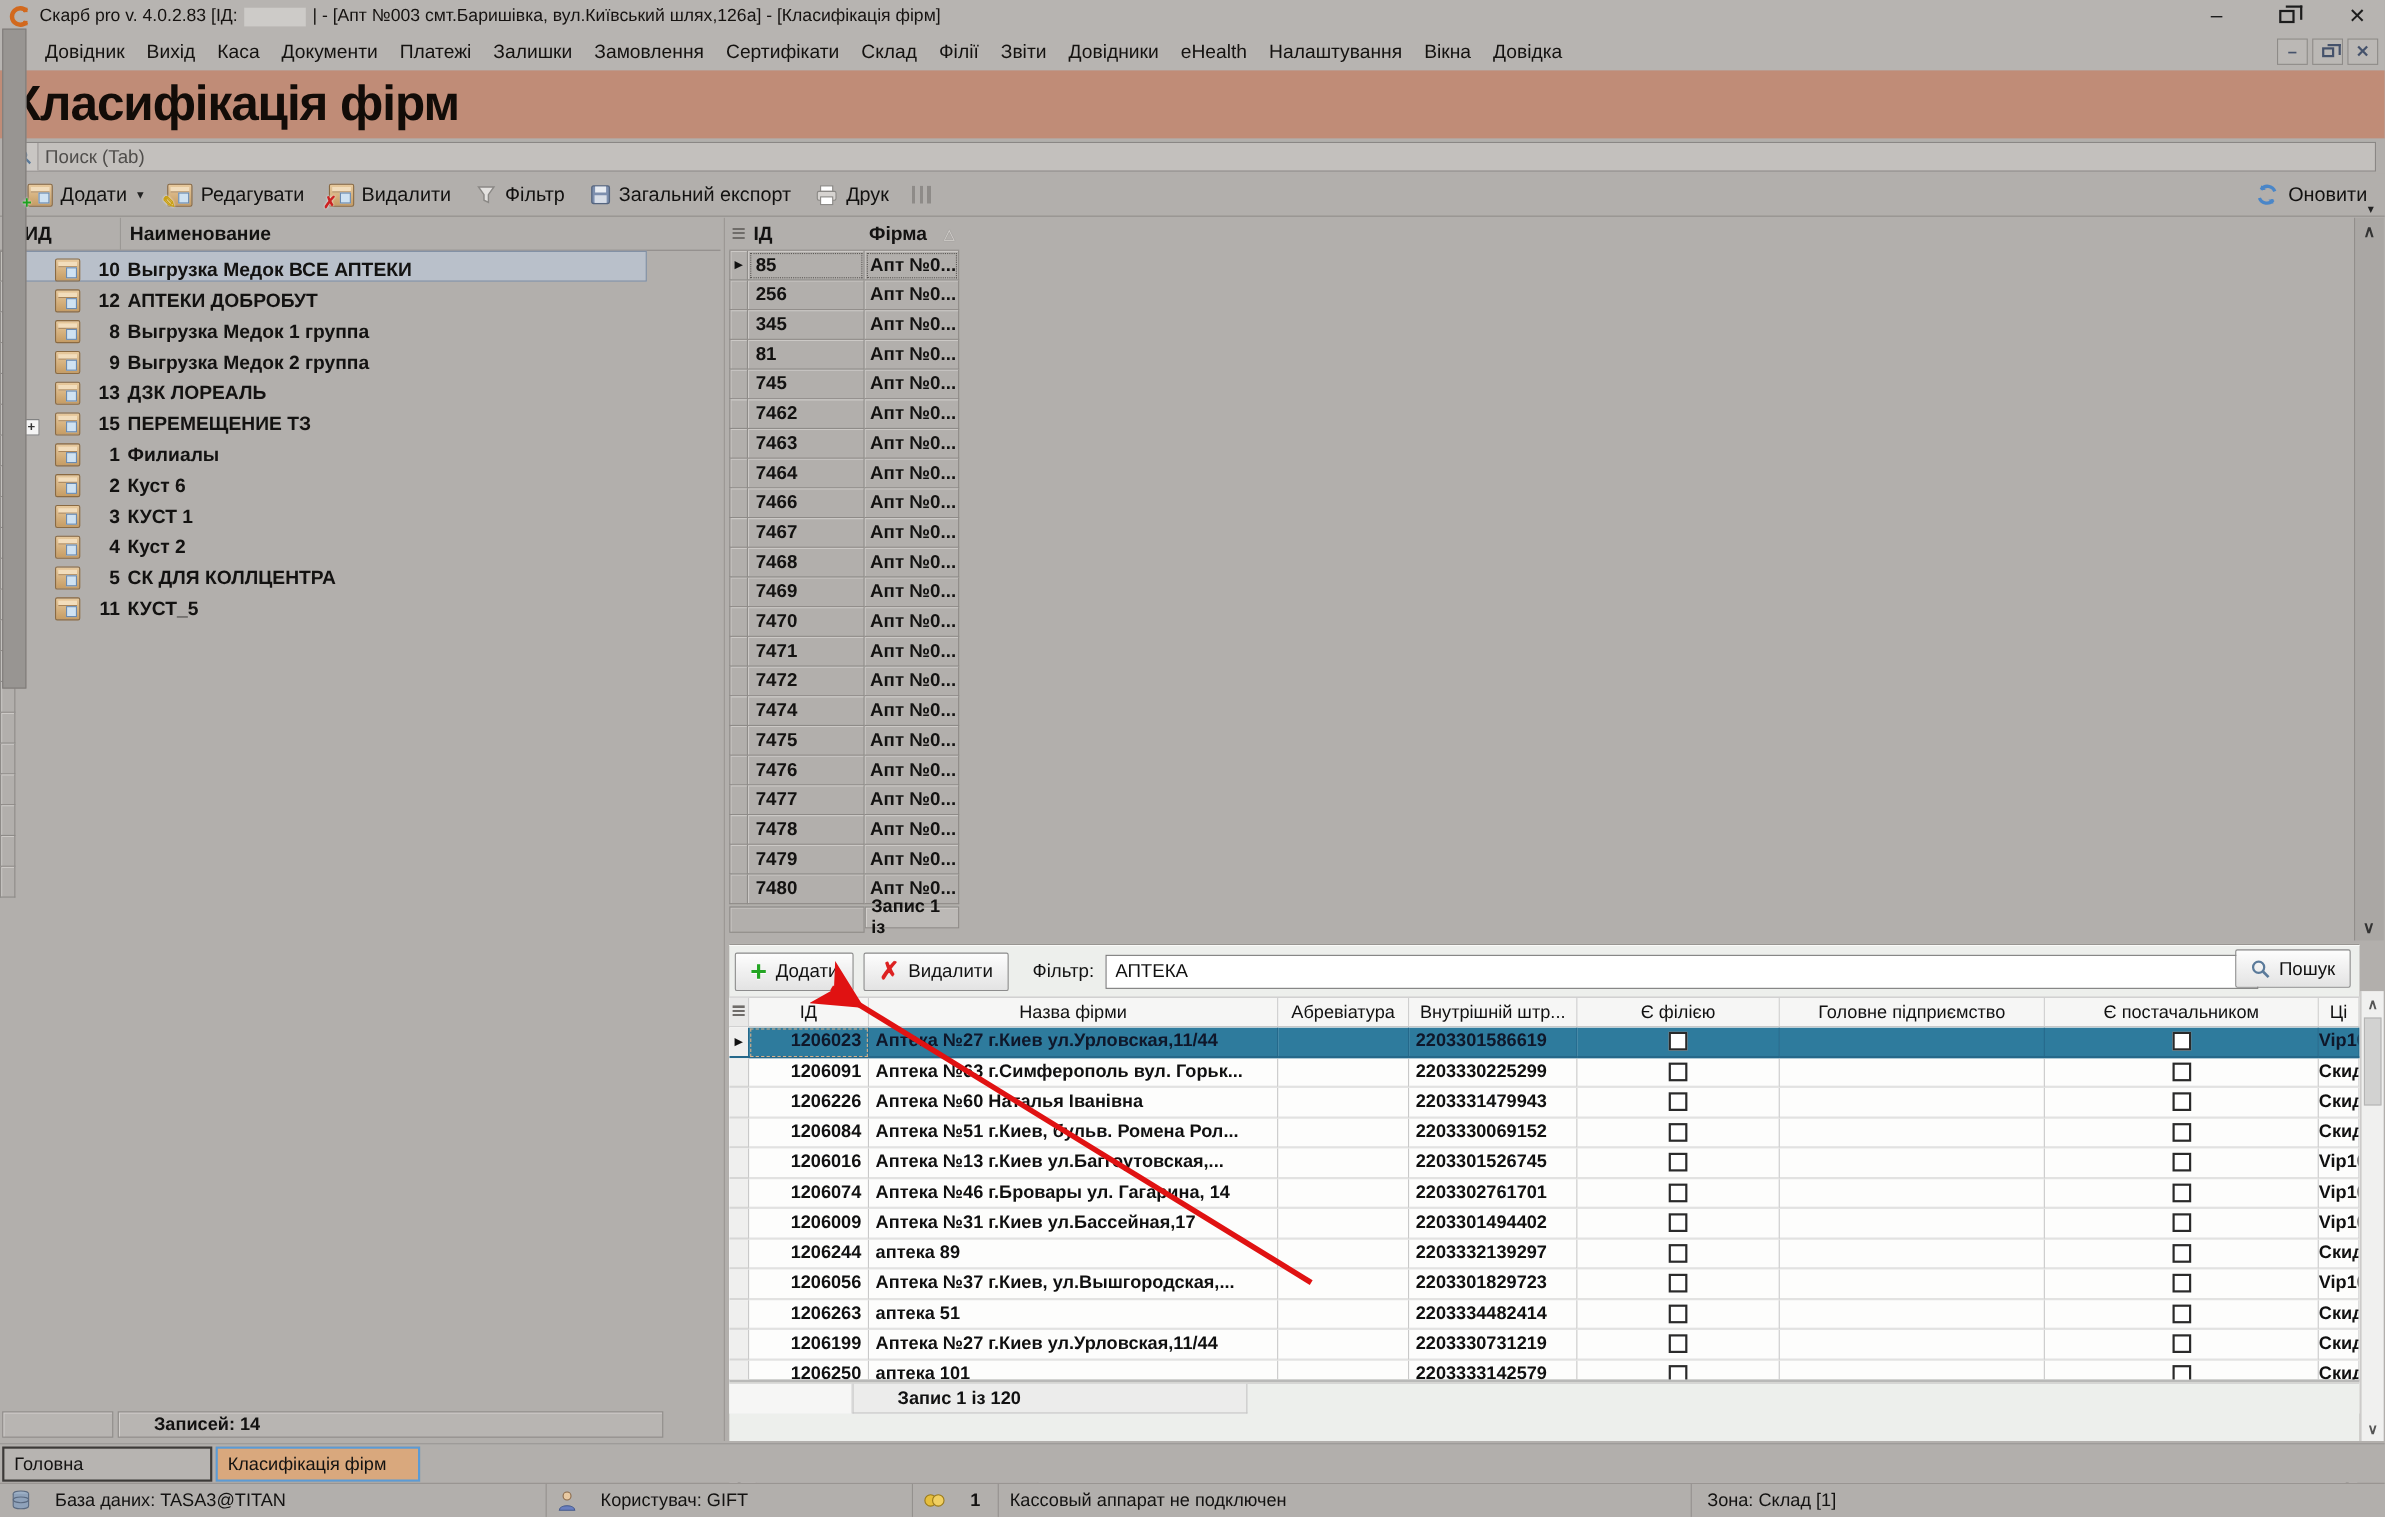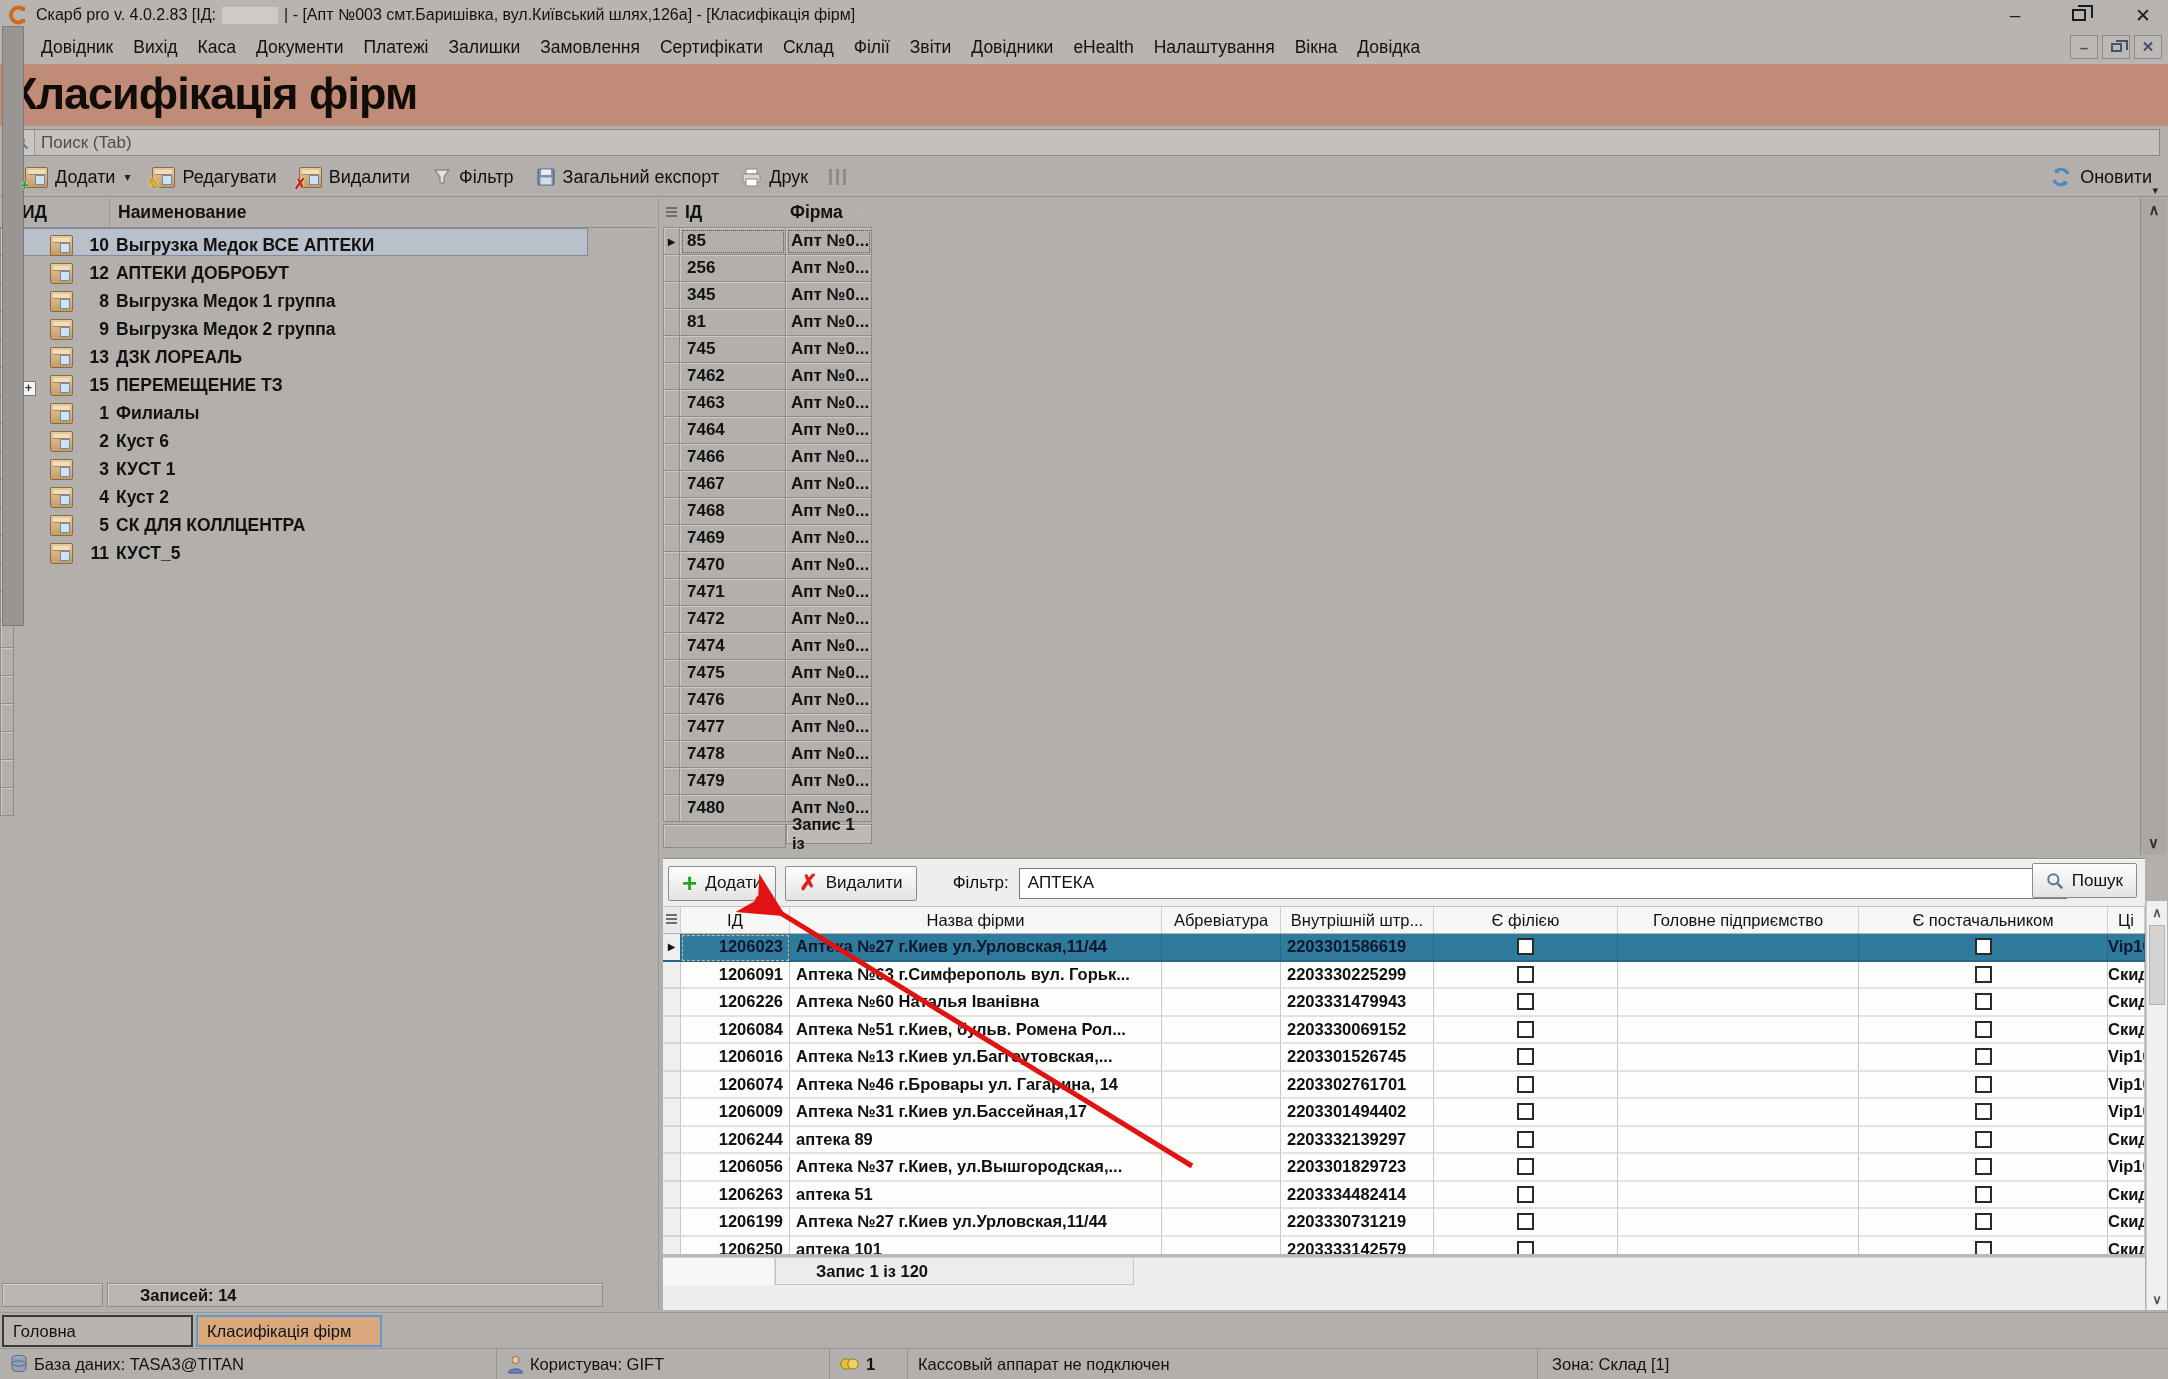--- a/index.html
+++ b/index.html
@@ -114,21 +114,21 @@
   
   #botpane { position:absolute; left:663px; top:858px; width:1482px; height:452px; background:#edefec;
     border-top:1px solid #8e8b88; box-shadow:inset 0 1px 0 #fafaf8; }
   #bot-toolbar { position:absolute; left:0; top:4px; width:100%; height:40px; display:flex; align-items:center; }
   .bbtn { height:35px; background:linear-gradient(#fdfdfd,#e3e3e3); border:1px solid #8c8c8c;
     display:flex; align-items:center; gap:8px; padding:0 13px; font-size:17px; color:#111; border-radius:2px; cursor:default; }
   #btn-add2 { margin-left:5px; }
   #btn-del2 { margin-left:9px; }
   .plus-ic { color:#23a523; font-weight:bold; font-size:26px; line-height:20px; text-shadow:0 1px 0 #fff; }
   .cross-ic { color:#d22; font-weight:bold; font-size:22px; line-height:20px; }
-  #filter-label { font-size:17px; color:#111; margin-left:36px; }
+  #filter-label { font-size:17px; color:#111; margin-left:22px; }
   #filter-input { margin-left:10px; width:1048px; height:31px; border:1px solid #7a7a7a; background:#fff;
     font-family:"Liberation Sans",sans-serif; font-size:17px; color:#111; padding-left:8px; outline:none; }
   #btn-search { position:absolute; right:8px; top:0; }
 
   
   #bot-table { position:absolute; left:0; top:47px; width:1482px; }
   .bt-grid { display:grid; grid-template-columns:18px 109px 372px 119px 153px 184px 241px 249px 37px; }
   #bt-header { height:28px; background:#f6f6f5; border-top:1px solid #c2c2c2; border-bottom:1px solid #b6b6b6;
     font-size:16.5px; color:#111; }
   #bt-header .hc { display:flex; align-items:center; justify-content:center; border-right:1px solid #cfcfcf; white-space:nowrap; overflow:hidden; }
@@ -165,21 +165,21 @@
 
   
   #tabbar { position:absolute; left:0; top:1312px; width:2168px; height:36px; background:#b2afac; border-top:1px solid #9a9794; }
   .tab { position:absolute; top:2px; height:32px; display:flex; align-items:center; padding-left:9px; font-size:16.5px; color:#131211; cursor:default; }
   #tab-home { left:2px; width:191px; background:#b7b4b1; border:2px solid #3c3a38; }
   #tab-class { left:196px; width:186px; background:#d9a87d; border:2px solid #5b9bd5; }
 
   
   #statusbar { position:absolute; left:0; top:1348px; width:2168px; height:31px; background:#b2afac; border-top:1px solid #969390;
     display:flex; align-items:stretch; font-size:16.5px; color:#131211; }
-  .seg { display:flex; align-items:center; gap:6px; padding-left:10px; border-right:1px solid #94918e; }
+  .seg { display:flex; align-items:center; gap:22px; padding-left:10px; border-right:1px solid #94918e; }
   #seg-db { width:497px; } #seg-user { width:333px; } #seg-count { width:78px; } #seg-cash { width:630px; } #seg-zone { flex:1; border-right:none; padding-left:14px; }
 
   
   #arrow-svg { position:absolute; left:0; top:0; width:2168px; height:1379px; pointer-events:none; z-index:60; }
 </style>
 </head>
 <body>
 <div id="app">
 
   <div id="titlebar">

